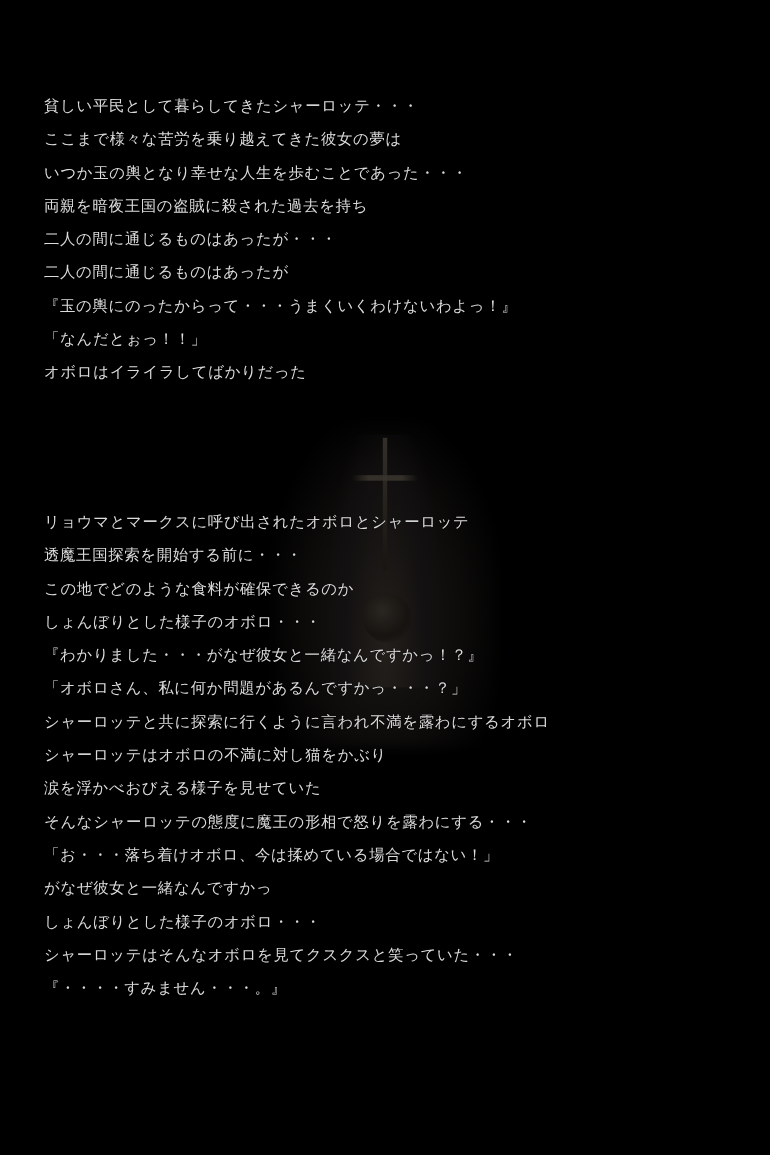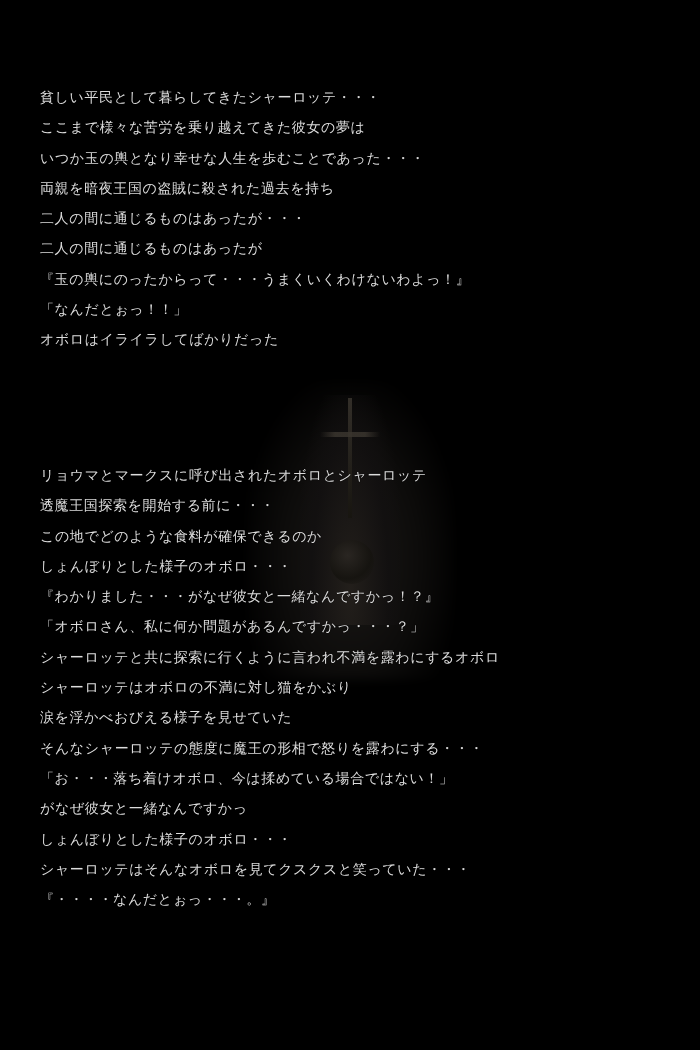--- a/index.html
+++ b/index.html
@@ -130,16 +130,16 @@
     <div class="line">『わかりました・・・がなぜ彼女と一緒なんですかっ！？』</div>
     <div class="line">「オボロさん、私に何か問題があるんですかっ・・・？」</div>
     <div class="line">シャーロッテと共に探索に行くように言われ不満を露わにするオボロ</div>
     <div class="line">シャーロッテはオボロの不満に対し猫をかぶり</div>
     <div class="line">涙を浮かべおびえる様子を見せていた</div>
     <div class="line">そんなシャーロッテの態度に魔王の形相で怒りを露わにする・・・</div>
     <div class="line">「お・・・落ち着けオボロ、今は揉めている場合ではない！」</div>
     <div class="line">がなぜ彼女と一緒なんですかっ</div>
     <div class="line">しょんぼりとした様子のオボロ・・・</div>
     <div class="line">シャーロッテはそんなオボロを見てクスクスと笑っていた・・・</div>
-    <div class="line">『・・・・なんだとぉっ・・・。』</div>
+    <div class="line">『・・・・すみません・・・。』</div>
   </div>
 
 </div>
 
 </body></html>

